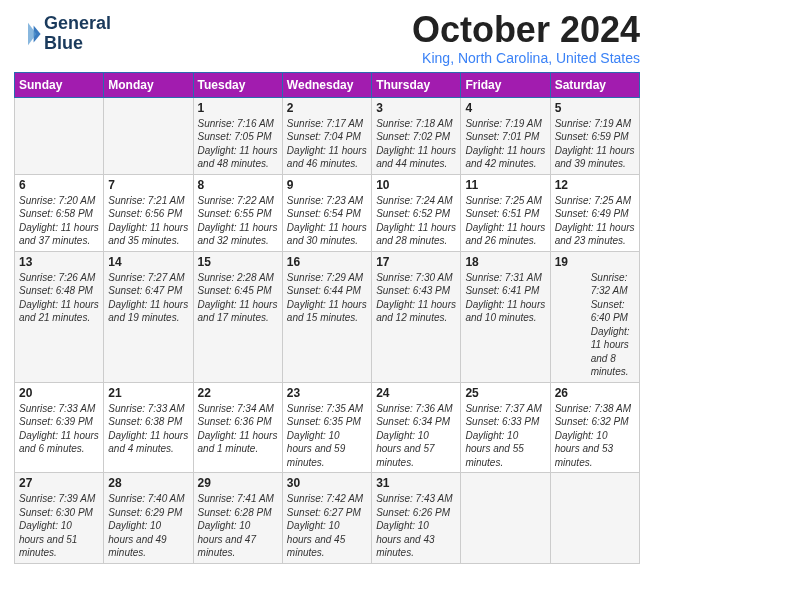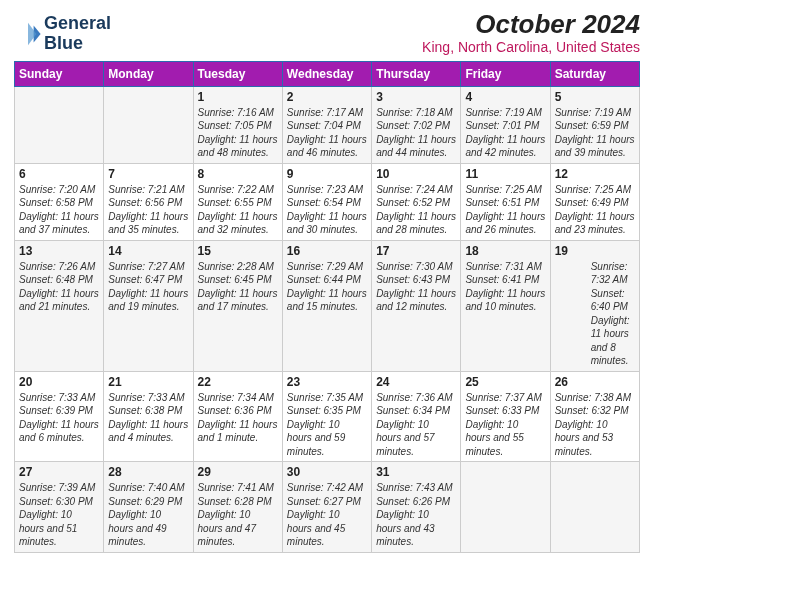--- a/index.html
+++ b/index.html
@@ -33,29 +33,28 @@
     }
     .logo-icon {
       width: 28px;
       height: 28px;
       margin-right: 2px;
     }
     .title-area {
       text-align: right;
     }
     .month-title {
-      font-size: 26px;
+      font-size: 36px;
       font-weight: bold;
       color: #222;
       line-height: 1.1;
-      font-style: italic;
     }
     .location {
       font-size: 14px;
-      color: #be185d;
+      color: #3b82f6;
     }
     table {
       width: 100%;
       border-collapse: collapse;
       font-size: 11px;
     }
     thead tr th {
       background-color: #a21caf;
       color: #fff;
       padding: 5px 4px;

